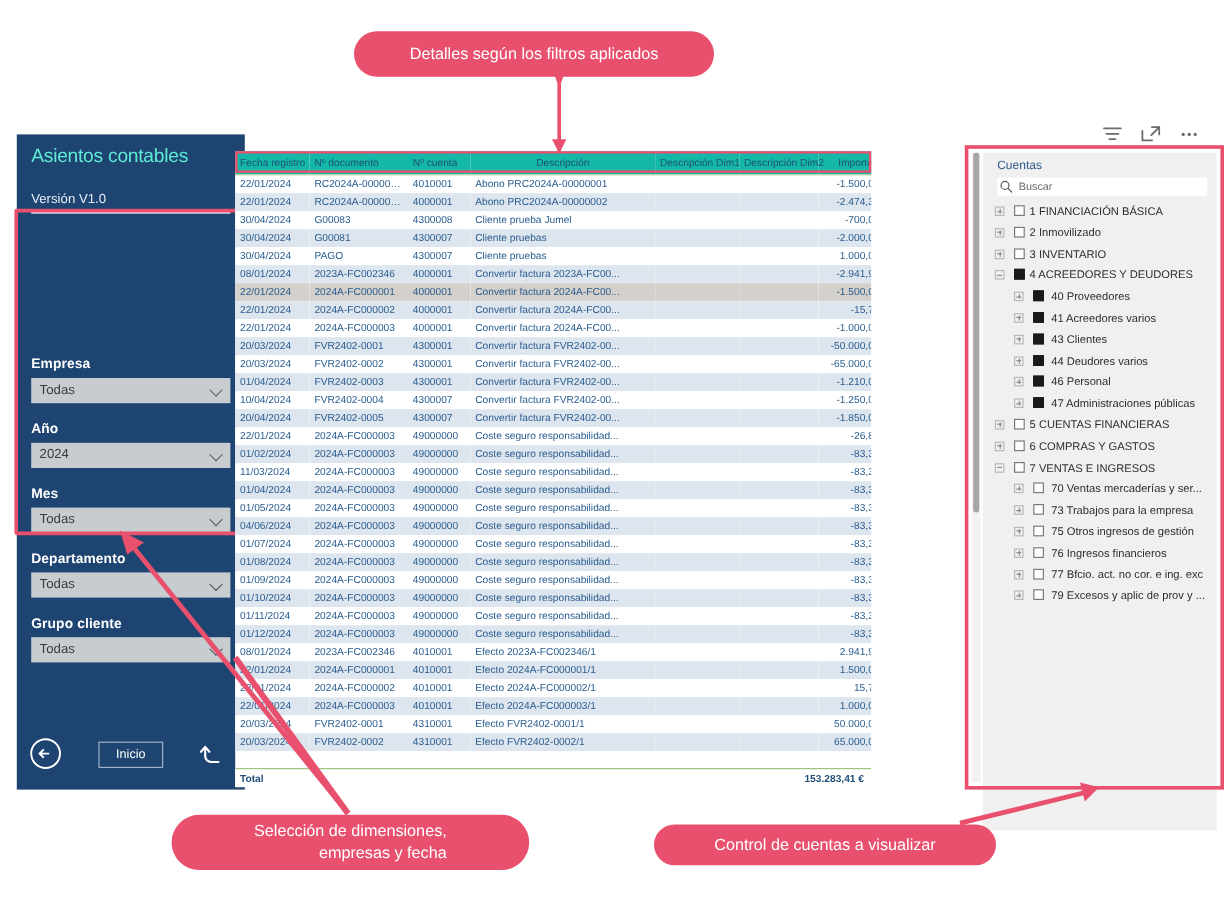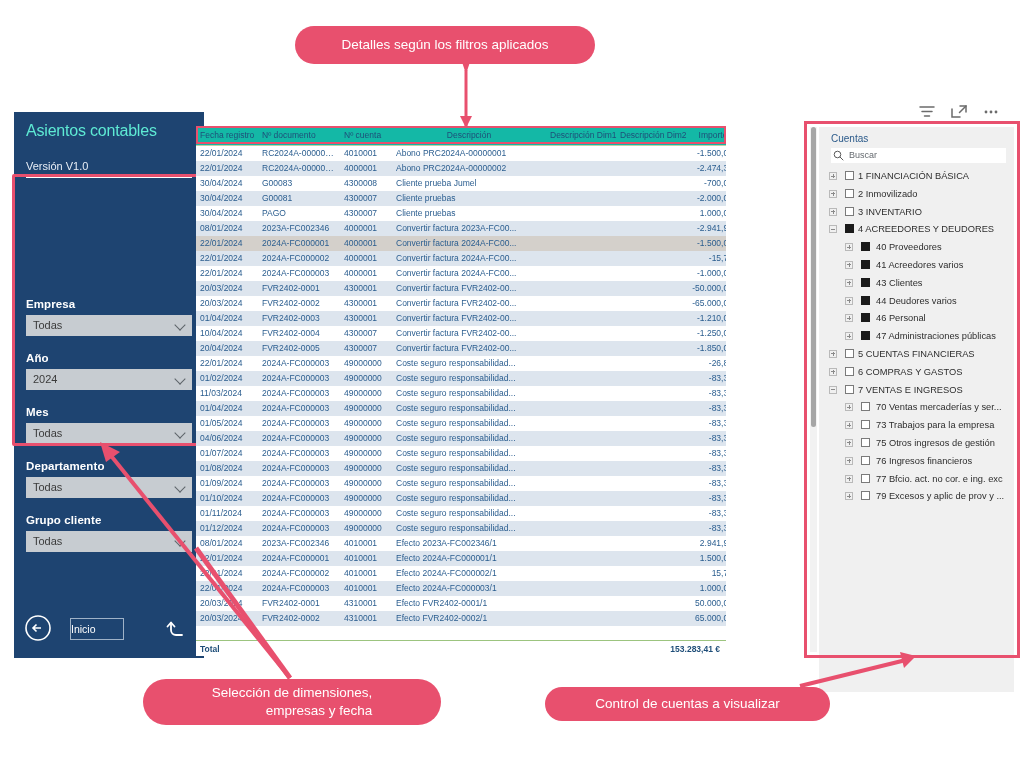--- a/index.html
+++ b/index.html
@@ -66,25 +66,25 @@
     width: 192px; height: 272px;
     border: 3px solid #e8506e;
     border-radius: 2px;
     pointer-events: none;
   }
 
   
   #nav-bar { position: absolute; left: 0; bottom: 10px; width: 190px; height: 36px; }
   #nav-back { position: absolute; left: 10px; top: 2px; }
   #nav-home {
-    position: absolute; left: 56px; top: 6px;
+    position: absolute; left: 68px; top: 6px;
     width: 54px; height: 22px;
     border: 1px solid #9fb2c7;
     color: #ffffff; font-size: 10.5px;
-    text-align: left; line-height: 20px;
+    text-align: center; line-height: 20px;
   }
   #nav-undo { position: absolute; right: 14px; top: 4px; }
 
   
   #table-panel {
     position: absolute; left: 196px; top: 126px;
     width: 530px; height: 530px;
     background: #ffffff;
     overflow: hidden;
   }

